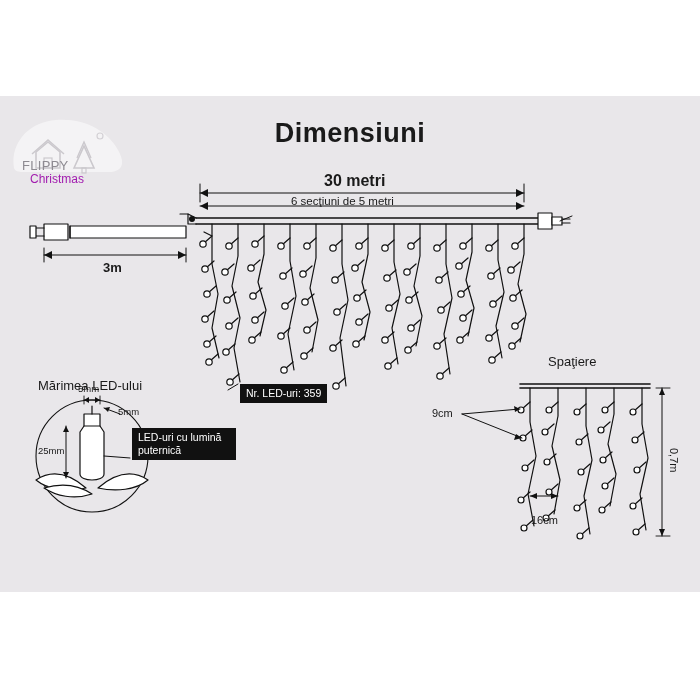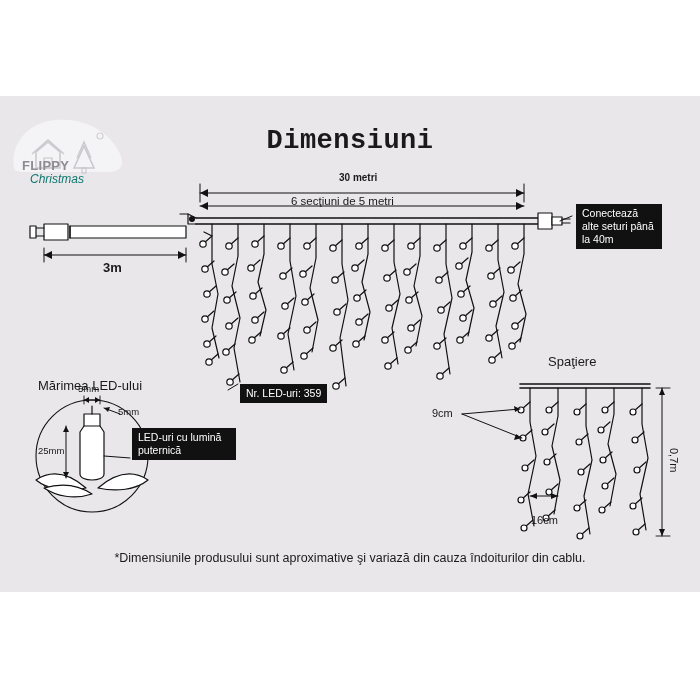--- a/index.html
+++ b/index.html
@@ -26,28 +26,27 @@
   .svg-layer {
     position: absolute;
     left: 0;
     top: 0;
     width: 700px;
     height: 496px;
   }
   .title {
     position: absolute;
     left: 0;
-    top: 30px;
+    top: 22px;
     width: 700px;
     text-align: center;
     font-size: 27px;
     font-weight: bold;
     color: #1a1a1a;
     letter-spacing: 0.5px;
-    font-family: Liberation Mono, monospace;
   }
   .lbl {
     position: absolute;
     font-size: 11px;
     color: #1a1a1a;
     white-space: nowrap;
   }
   .lbl-bold {
     font-weight: bold;
   }
@@ -84,31 +83,30 @@
     top: 14px;
     width: 128px;
     height: 86px;
     opacity: 0.62;
   }
   .logo-text {
     position: absolute;
     left: 22px;
     top: 62px;
     font-size: 13px;
-    font-weight: bold;
+    font-weight: normal;
     color: #8e8b92;
     letter-spacing: 0.3px;
   }
   .logo-text2 {
     position: absolute;
     left: 30px;
     top: 76px;
     font-size: 12px;
-    font-style: italic;
-    color: #0f766e;
+    color: #a21caf;
   }
 </style>
 </head>
 <body>
 
 <div id="page">
 
   <div id="canvas">
 
     <svg class="logo" viewBox="0 0 128 86">
@@ -349,35 +347,33 @@
         <path d="M662 440 L659 433 L665 433 Z" fill="#111111" stroke="none"></path>
         <path d="M656 292 L670 292 M656 440 L670 440" stroke-width="0.9"></path>
 
         <path d="M530 400 L558 400" stroke-width="1"></path>
         <path d="M530 400 L537 397 L537 403 Z" fill="#111111" stroke="none"></path>
         <path d="M558 400 L551 397 L551 403 Z" fill="#111111" stroke="none"></path>
 
       </g>
     </svg>
 
-    <div class="lbl lbl-bold" style="left:339px; top:76px; font-size:10px;">30 metri</div>
+    <div class="lbl lbl-bold" style="left:324px; top:76px; font-size:16px;">30 metri</div>
     <div class="lbl" style="left:291px; top:99px; font-size:11.5px;">6 secţiuni de 5 metri</div>
     <div class="lbl lbl-bold" style="left:103px; top:164px; font-size:13px;">3m</div>
 
     <div class="chip" style="left:240px; top:288px;">Nr. LED-uri: 359</div>
-    <div class="chip chip-2" style="left:576px; top:108px;">Conectează alte seturi până la 40m</div>
     <div class="chip chip-2" style="left:132px; top:332px; width:92px;">LED-uri cu lumină puternică</div>
 
     <div class="section-head" style="left:26px; top:282px;margin-left:12px;">Mărimea LED-ului</div>
     <div class="section-head" style="left:548px; top:258px;">Spaţiere</div>
 
     <div class="lbl" style="left:78px; top:287px; font-size:9.5px;">5mm</div>
     <div class="lbl" style="left:118px; top:310px; font-size:9.5px;">5mm</div>
     <div class="lbl" style="left:38px; top:349px; font-size:9.5px;text-align:center;">25mm</div>
 
     <div class="lbl" style="left:432px; top:311px; font-size:11px;">9cm</div>
     <div class="lbl" style="left:668px; top:352px; font-size:11px; writing-mode:vertical-rl;">0,7m</div>
     <div class="lbl" style="left:531px; top:406px; font-size:11px;margin-top:12px;">16cm</div>
 
-    <div class="footnote">*Dimensiunile produsului sunt aproximative şi variază din cauza îndoiturilor din cablu.</div>
 
   </div>
 </div>
 
 </body></html>

